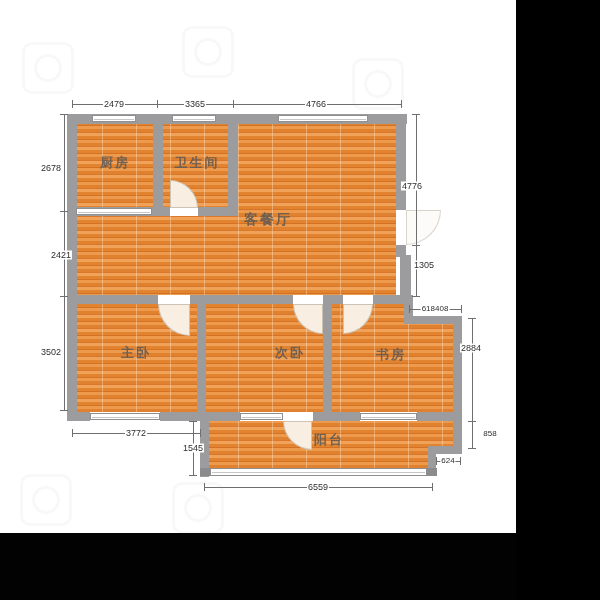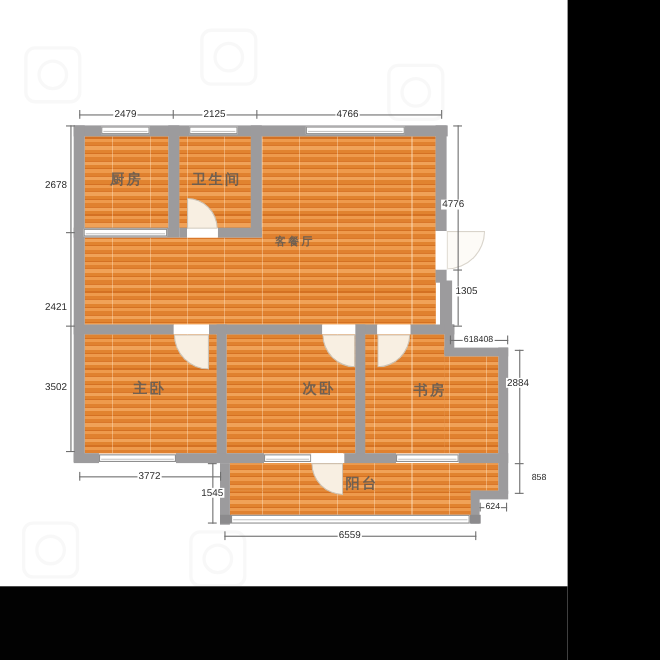--- a/index.html
+++ b/index.html
@@ -25,21 +25,21 @@
   .disc{position:absolute;background:#f8efe2;border:1px solid #ccc3b5;box-sizing:border-box;}
   .disc-out{position:absolute;background:#fdfbf7;border:1px solid #d9d4cb;box-sizing:border-box;}
   .dline{position:absolute;background:#6f6f6f;}
   .tkv{position:absolute;width:1px;height:8px;background:#6f6f6f;}
   .tkh{position:absolute;width:8px;height:1px;background:#6f6f6f;}
   .dim{position:absolute;transform:translate(-50%,-50%);font-size:9px;line-height:1;
        color:#2e2e2e;background:#fff;padding:0 1px;white-space:nowrap;}
   .dim.small{font-size:8px;}
   .room{position:absolute;transform:translate(-50%,-50%);font-size:13px;font-weight:700;
         letter-spacing:2px;color:rgba(96,90,84,.88);white-space:nowrap;}
-  .room.big{font-size:10px;}
+  .room.big{font-size:14px;}
   .wm{position:absolute;width:46px;height:46px;border:3px solid rgba(130,130,130,.055);
       border-radius:10px;}
   .wm::after{content:"";position:absolute;left:9px;top:9px;width:22px;height:22px;
       border:3px solid rgba(130,130,130,.055);border-radius:50%;}
 </style>
 </head>
 <body>
 
 <div class="stage">
 
@@ -152,24 +152,24 @@
 
   <div class="dline" style="left:193px;top:421px;width:1px;height:55px;"></div>
   <div class="tkh" style="left:189px;top:421px;"></div>
   <div class="tkh" style="left:189px;top:475px;"></div>
 
   <div class="dline" style="left:204px;top:487px;width:229px;height:1px;"></div>
   <div class="tkv" style="left:204px;top:483px;"></div>
   <div class="tkv" style="left:432px;top:483px;"></div>
 
   <div class="dim" style="left:114px;top:104px;">2479</div>
-  <div class="dim" style="left:195px;top:104px;">2125</div>
+  <div class="dim" style="left:195px;top:104px;">3365</div>
   <div class="dim" style="left:316px;top:104px;">4766</div>
   <div class="dim" style="left:51px;top:168px;">2678</div>
-  <div class="dim" style="left:51px;top:255px;margin-top:24px;">2421</div>
+  <div class="dim" style="left:61px;top:255px;">2421</div>
   <div class="dim" style="left:51px;top:352px;">3502</div>
   <div class="dim" style="left:412px;top:186px;">4776</div>
   <div class="dim" style="left:424px;top:265px;">1305</div>
   <div class="dim small" style="left:435px;top:309px;">618408</div>
   <div class="dim" style="left:471px;top:348px;">2884</div>
   <div class="dim small" style="left:490px;top:434px;">858</div>
   <div class="dim small" style="left:448px;top:461px;">624</div>
   <div class="dim" style="left:136px;top:433px;">3772</div>
   <div class="dim" style="left:193px;top:448px;">1545</div>
   <div class="dim" style="left:318px;top:487px;">6559</div>

